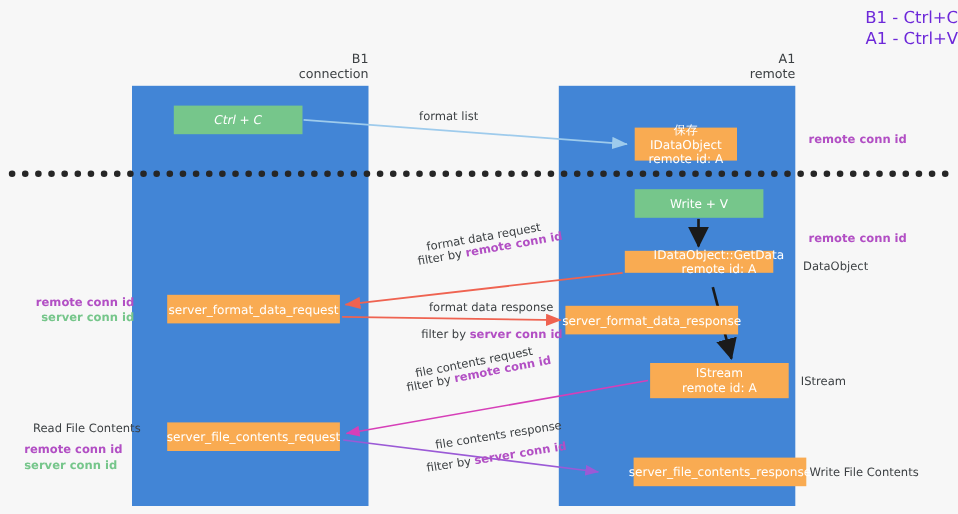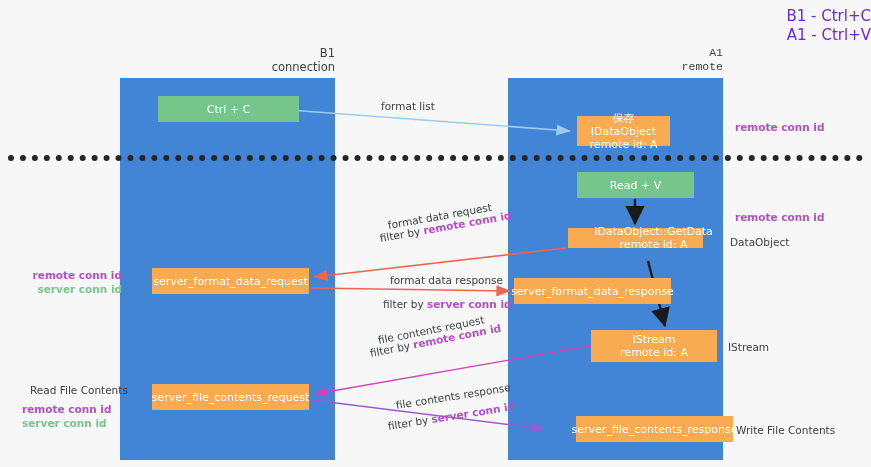--- a/index.html
+++ b/index.html
@@ -21,33 +21,33 @@
   #title{
     position:absolute;left:0;right:0;top:7px;
     text-align:right;font-size:15px;line-height:19px;color:#6d28d9;
     white-space:pre-line;
   }
   .lane-head{
     position:absolute;text-align:right;font-size:11.5px;line-height:14px;
     color:#3c4043;white-space:pre-line;width:215px;
   }
   #head-b1{left:120px;top:46px;}
-  #head-a1{left:508px;top:46px;font-family:Liberation Mono, monospace;}
+  #head-a1{left:508px;top:46px;}
 
   
   .node{
     position:absolute;box-sizing:border-box;
     display:flex;align-items:center;justify-content:center;
     text-align:center;color:#ffffff;font-size:11px;line-height:13px;
     white-space:pre-line;padding:2px 4px;
   }
   .green{background:#76c68b;}
   .orange{background:#f9ab52;}
 
-  #n-ctrlc{left:158px;top:96px;width:141px;height:26px;}
+  #n-ctrlc{left:158px;top:96px;width:117px;height:26px;font-style:italic;}
   #n-save{left:577px;top:116px;width:93px;height:30px;}
   #n-ctrlv{left:577px;top:172px;width:117px;height:26px;}
   #n-getdata{left:568px;top:228px;width:135px;height:20px;padding-left:40px;}
   #n-sfdreq{left:152px;top:268px;width:157px;height:26px;}
   #n-sfdresp{left:514px;top:278px;width:157px;height:26px;}
   #n-istream{left:591px;top:330px;width:126px;height:32px;}
   #n-sfcreq{left:152px;top:384px;width:157px;height:26px;}
   #n-sfcresp{left:548px;top:416px;width:157px;height:26px;margin-left:28px;}
 
   
@@ -137,21 +137,21 @@
     <line x1="589" y1="346" x2="315" y2="394" stroke="#d63fb8" stroke-width="1.4" marker-end="url(#ah-magenta)"></line>
 
     <line x1="312" y1="400" x2="544" y2="429" stroke="#9b5ad6" stroke-width="1.4" marker-end="url(#ah-violet)"></line>
   </svg>
 
   <div id="divider"></div>
 
   <div class="node green" id="n-ctrlc">Ctrl + C</div>
   <div class="node orange" id="n-save">保存IDataObject
 remote id: A</div>
-  <div class="node green" id="n-ctrlv">Read + V</div>
+  <div class="node green" id="n-ctrlv">Write + V</div>
   <div class="node orange" id="n-getdata">IDataObject::GetData
 remote id: A</div>
   <div class="node orange" id="n-sfdresp">server_format_data_response</div>
   <div class="node orange" id="n-sfdreq">server_format_data_request</div>
   <div class="node orange" id="n-istream">IStream
 remote id: A</div>
   <div class="node orange" id="n-sfcreq">server_file_contents_request</div>
   <div class="node orange" id="n-sfcresp">server_file_contents_response</div>
 
   <div class="lbl" id="l-formatlist">format list</div>

